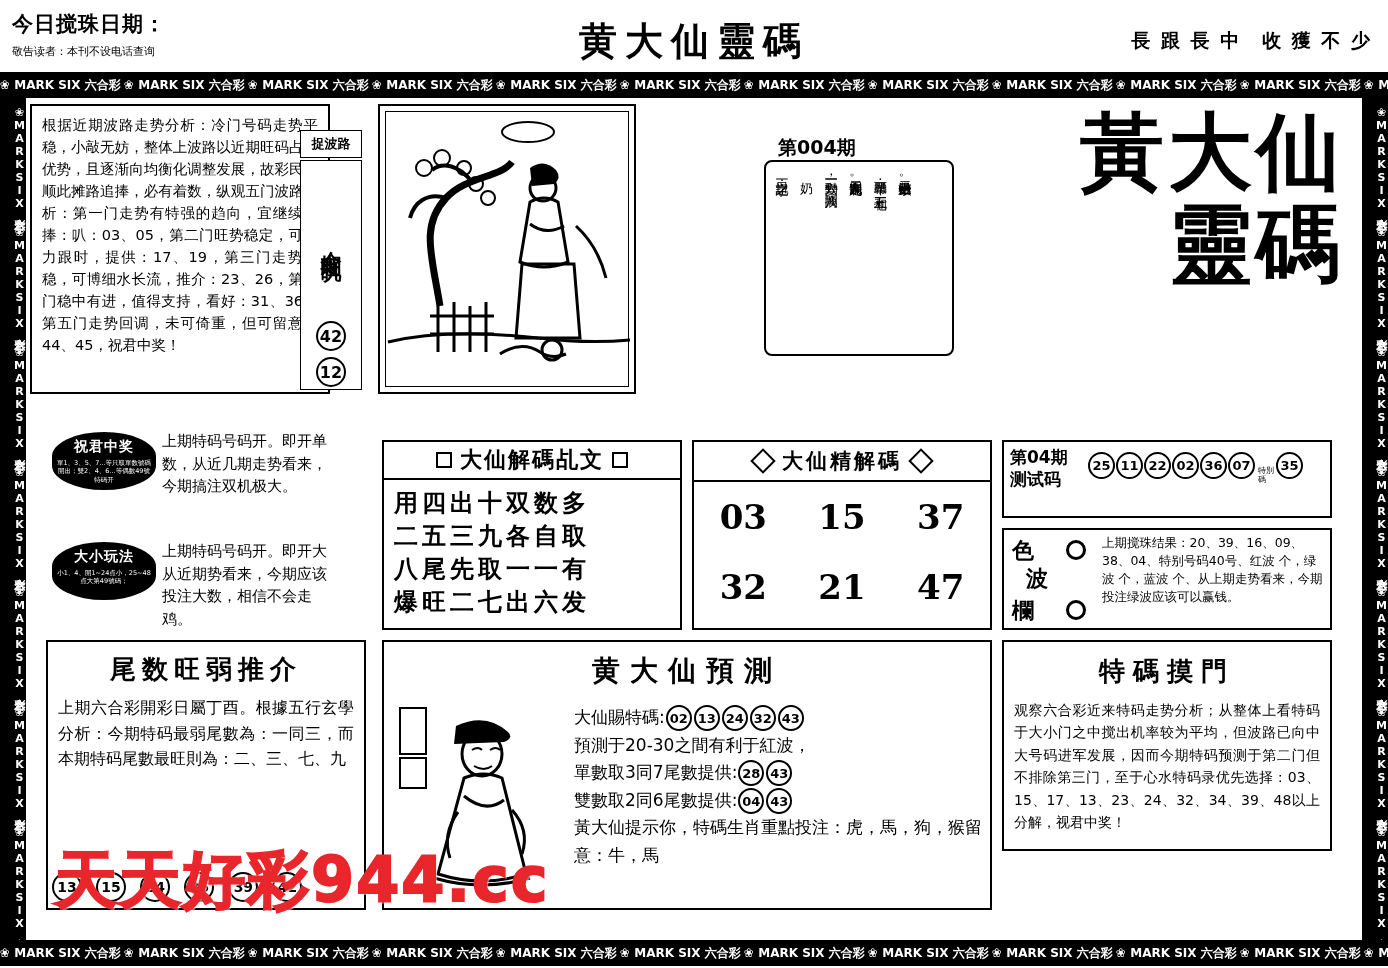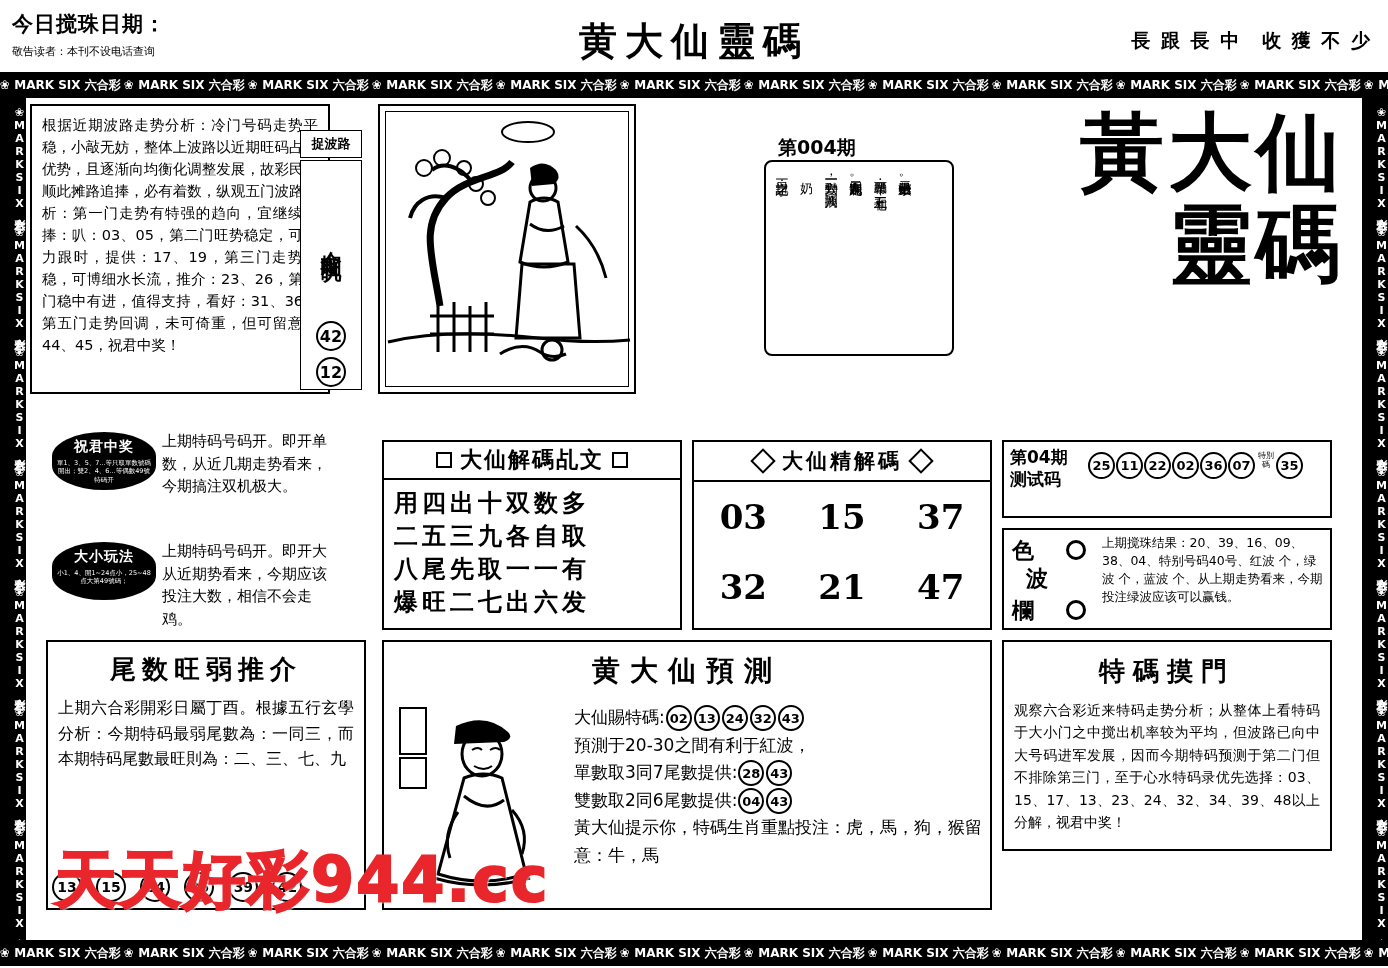--- a/index.html
+++ b/index.html
@@ -159,22 +159,22 @@
   #testcode {
     left:1002px; top:440px; width:330px; height:78px; padding:4px 6px;
   }
   #testcode .lbl { display:inline-block; font-size:17px; font-weight:bold; line-height:1.3; vertical-align:top; width:78px; }
   #testcode .balls { display:inline-block; vertical-align:top; padding-top:6px; }
   .ball {
     display:inline-block; width:27px; height:27px; border:2px solid #000; border-radius:50%;
     text-align:center; line-height:24px; font-size:13px; font-weight:bold; margin-right:1px;
   }
   #testcode .special {
-    display:inline-block; font-size:8px; line-height:1.1; width:16px; vertical-align:top; margin:0 2px;
-    text-align:center;
+    display:inline-block; font-size:8px; line-height:1.1; width:16px; vertical-align:top; margin:15px 2px;
+    text-align:left;
   }
 
   
   #colorwave {
     left:1002px; top:528px; width:330px; height:102px; padding:4px 6px;
   }
   #colorwave .left {
     display:inline-block; width:92px; vertical-align:top; position:relative; height:92px;
   }
   #colorwave .cw-t {

